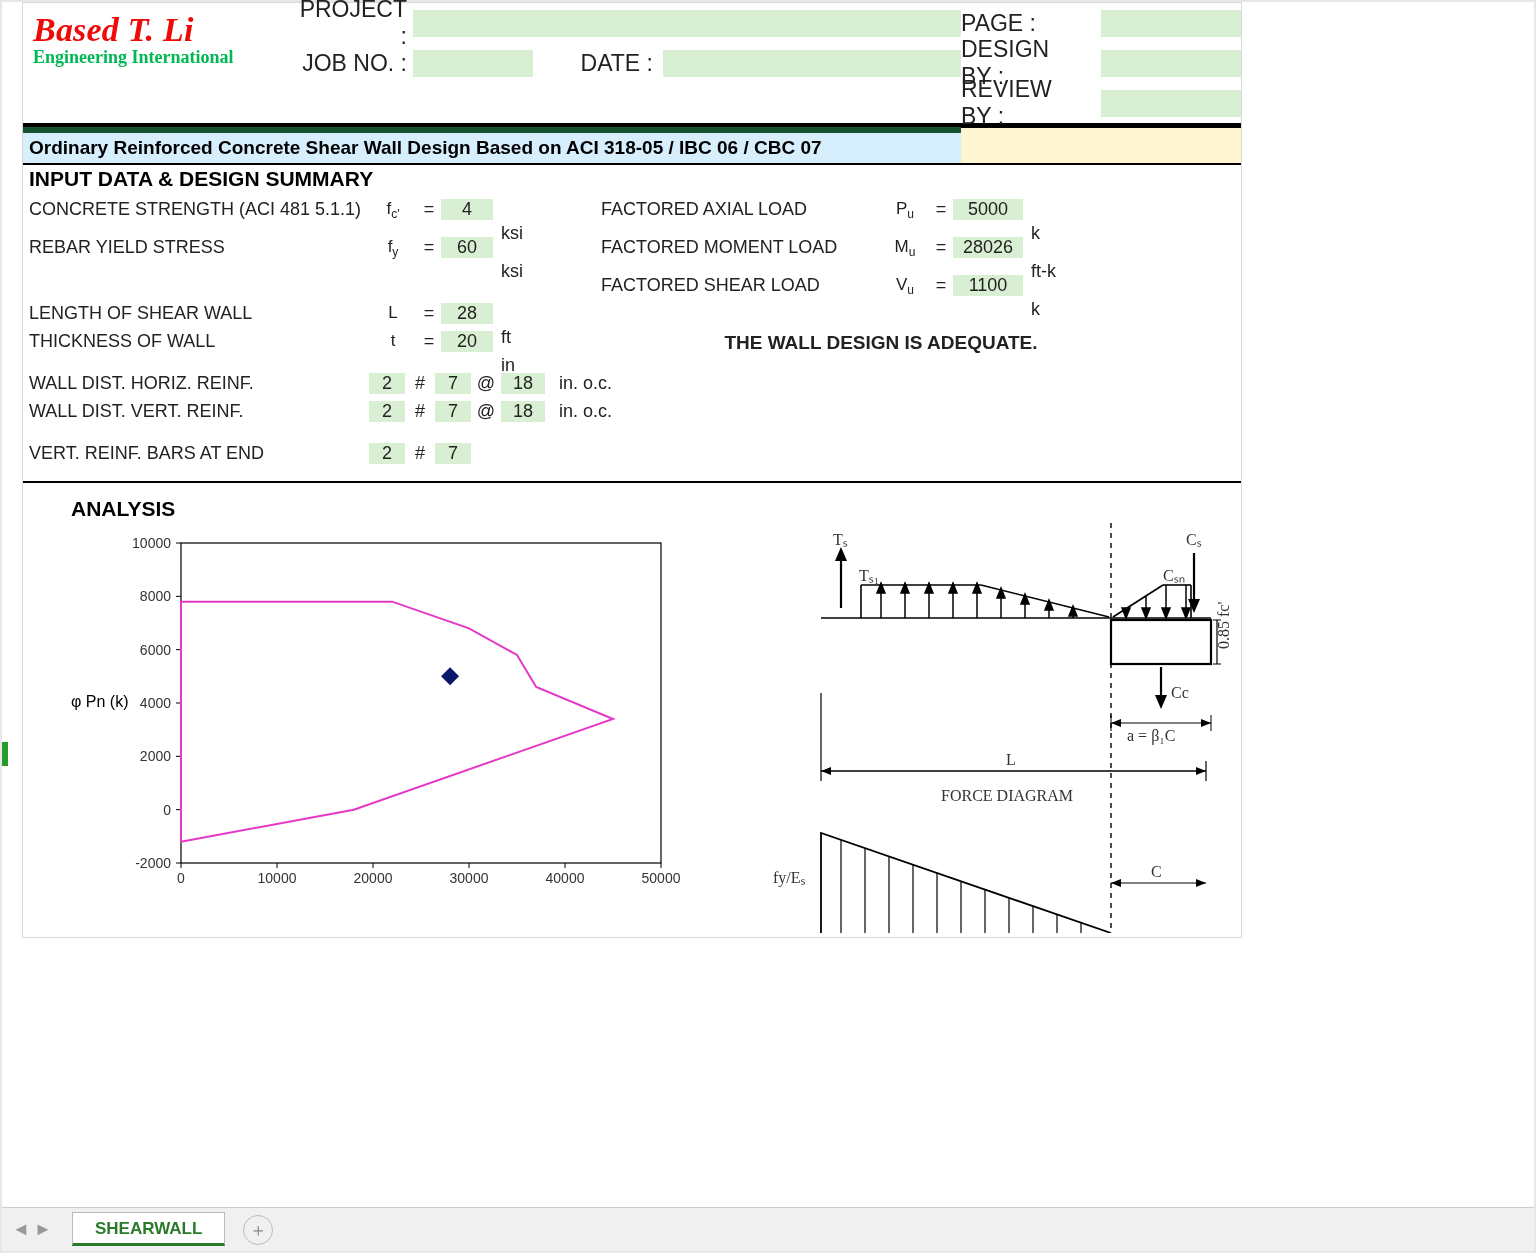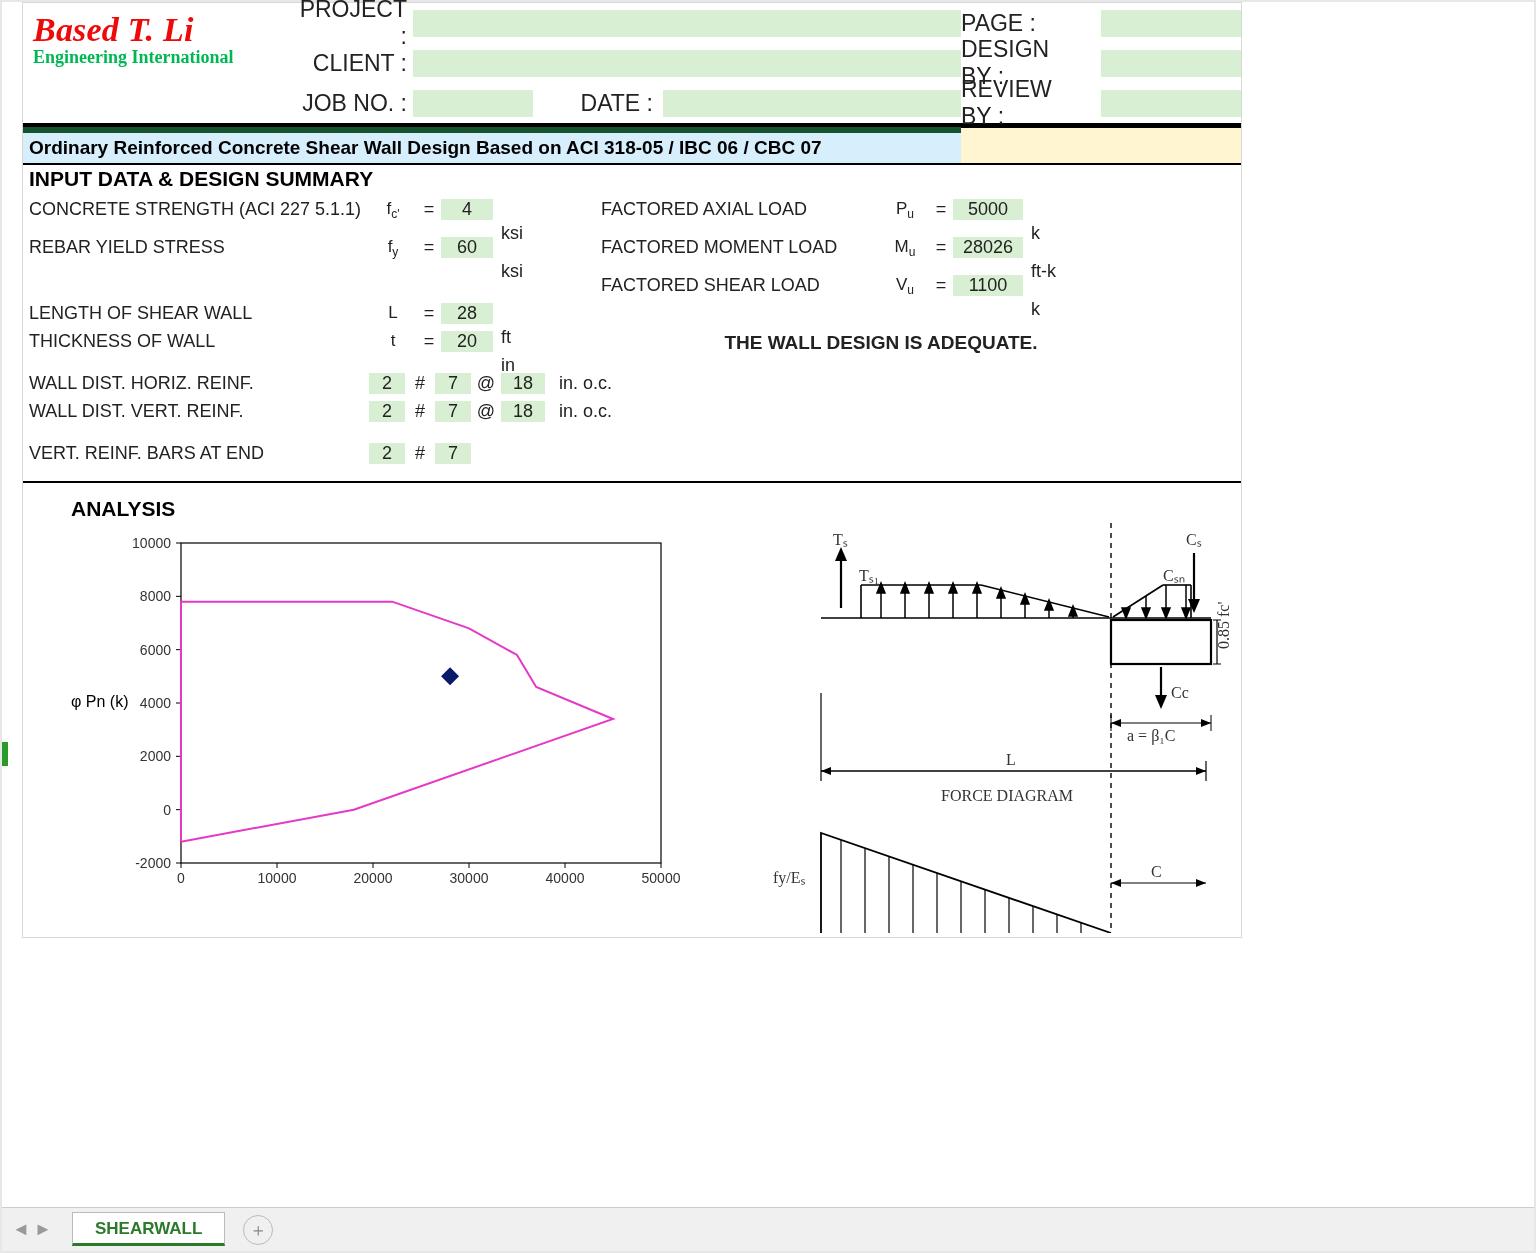--- a/index.html
+++ b/index.html
@@ -68,24 +68,20 @@
       <div class="hdr-left">
         <div class="brand">Based T. Li</div>
         <div class="brand2">Engineering International</div>
       </div>
       <div class="hdr-mid">
         <div class="lbl-row">
           <div class="lbl">PROJECT :</div>
           <div class="hdr-field" style="flex:1"></div>
         </div>
         <div class="lbl-row">
-          <div class="lbl">CLIENT :</div>
-          <div class="hdr-field" style="flex:1"></div>
-        </div>
-        <div class="lbl-row">
           <div class="lbl">JOB NO. :</div>
           <div style="width:120px" class="hdr-field"></div>
           <div class="lbl-date">DATE :</div>
           <div style="flex:1" class="hdr-field"></div>
         </div>
       </div>
       <div class="hdr-right">
         <div class="lbl-row">
             <div class="rlbl">PAGE :</div>
             <div class="rfield"></div>
@@ -103,21 +99,21 @@
 
     <div class="title-bar">
       <div class="title-text">Ordinary Reinforced Concrete Shear Wall Design Based on ACI 318-05 / IBC 06 / CBC 07</div>
       <div class="title-yellow"></div>
     </div>
 
     <div class="sect-h">INPUT DATA &amp; DESIGN SUMMARY</div>
     <div class="body">
 
       <div class="row">
-        <div class="txt w330">CONCRETE STRENGTH (ACI 227 5.1.1)</div>
+        <div class="txt w330">CONCRETE STRENGTH (ACI 481 5.1.1)</div>
         <div class="sym"><span>f</span><span class="sub">c'</span></div>
         <div class="eq">=</div>
         <div class="val">4</div>
         <div class="unit">ksi</div>
         <div class="gap"></div>
         <div class="txt" style="width:280px">FACTORED AXIAL LOAD</div>
         <div class="sym"><span>P</span><span class="sub">u</span></div>
         <div class="eq">=</div>
         <div class="valw">5000</div>
         <div class="unit">k</div>

